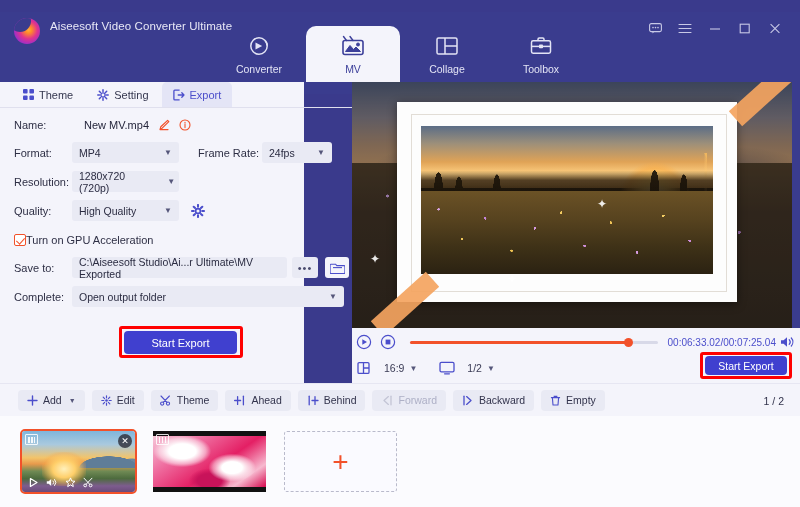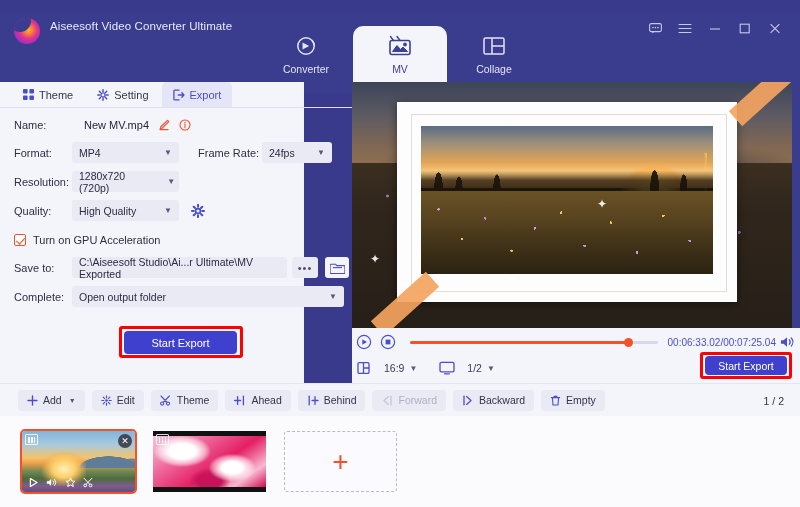--- a/index.html
+++ b/index.html
@@ -104,21 +104,21 @@
   .gpurow { display:flex; align-items:center; height: 22px; padding-left: 14px; margin-top: 6px; }
   .chk {
     width: 12px; height: 12px; border: 1.6px solid #f2512a; border-radius: 2px;
     background:#fff; position: relative; flex: none;
   }
   .chk::after {
     content: ""; position: absolute; left: 2.6px; top: 0.8px;
     width: 4px; height: 7px; border: solid #f2512a;
     border-width: 0 1.8px 1.8px 0; transform: rotate(42deg);
   }
-  .gpulabel { font-size: 11px; color: #2e2f45; margin-left: 7px; }
+  .gpulabel { font-size: 11px; color: #2e2f45; }
 
   .sqbtn {
     width: 26px; height: 21px; background: #e9eaf4; border-radius: 3px;
     display:flex; align-items:center; justify-content:center;
     font-size: 11px; color: #4a4b6d; margin-left: 5px; letter-spacing:1px;
   }
   .foldbtn {
     width: 24px; height: 21px; background: #f4f4fb; border-radius: 3px;
     display:flex; align-items:center; justify-content:center; margin-left: 7px;
   }
@@ -402,20 +402,31 @@
       <span>MV</span>
     </div>
     <div class="mtab">
       <span class="mi">
         <svg width="22" height="20" viewBox="0 0 22 20">
             <rect x="1" y="2" width="20" height="16" rx="1.6" fill="none" stroke="#e3e4f5" stroke-width="1.5"></rect>
             <path d="M9 2 v16 M9 10 h12" stroke="#e3e4f5" stroke-width="1.5"></path>
           </svg>
       </span>
       <span>Collage</span>
+    </div>
+    <div class="mtab">
+      <span class="mi">
+        <svg width="22" height="20" viewBox="0 0 22 20">
+            <path d="M8 4.5 V3.2 a1.2 1.2 0 0 1 1.2-1.2h3.6A1.2 1.2 0 0 1 14 3.2V4.5" fill="none" stroke="#e3e4f5" stroke-width="1.5"></path>
+            <rect x="1.5" y="4.8" width="19" height="12.4" rx="1.6" fill="none" stroke="#e3e4f5" stroke-width="1.5"></rect>
+            <path d="M1.5 10.4 h19" stroke="#e3e4f5" stroke-width="1.5"></path>
+            <rect x="9" y="8.6" width="4" height="3.6" rx=".8" fill="#e3e4f5"></rect>
+          </svg>
+      </span>
+      <span>Toolbox</span>
     </div>
   </div>
 
   <div class="leftpanel">
     <div class="subtabs">
       <div class="stab">
         <svg width="11" height="11" viewBox="0 0 11 11">
             <rect x="0" y="0" width="4.6" height="4.6" rx="1" fill="#4b4ecb"></rect>
             <rect x="6.4" y="0" width="4.6" height="4.6" rx="1" fill="#4b4ecb"></rect>
             <rect x="0" y="6.4" width="4.6" height="4.6" rx="1" fill="#4b4ecb"></rect>

